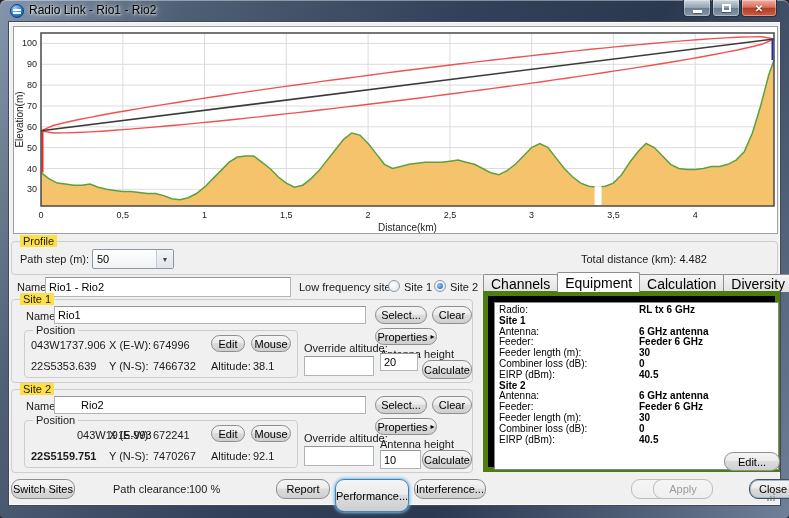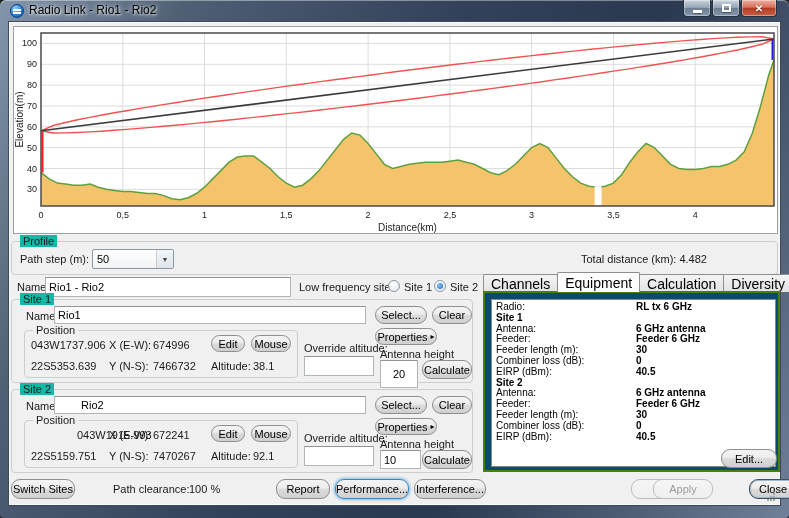--- a/index.html
+++ b/index.html
@@ -21,21 +21,21 @@
   .win-btn.close{width:36px;background:linear-gradient(#f0b0a2,#d8705c 45%,#b33d27 52%,#cc5f41);font-weight:bold;font-size:10px;
     text-shadow:0 1px 2px rgba(0,0,0,.5);}
   .glyph-min{width:9px;height:3px;background:#fff;margin-top:6px;box-shadow:0 1px 1px rgba(0,0,0,.4);}
   .glyph-max{width:9px;height:8px;border:2px solid #fff;box-shadow:0 1px 1px rgba(0,0,0,.4);}
   .client{position:absolute;left:8px;top:21px;width:773px;height:485px;background:#f0f0f0;
     border:1px solid #3c4a5a;box-shadow:inset 0 0 0 1px rgba(255,255,255,.6);}
   
   .chart-box{position:absolute;left:4px;top:4px;width:765px;height:208px;background:#fff;border:1px solid #9aa0a6;}
   
   .groupbox{position:absolute;border:1px solid #cdcdcd;border-radius:4px;}
-  .group-label{position:absolute;top:-7px;left:8px;background:#14b8a6;padding:0 3px;font-size:11px;color:#1a1a1a;}
+  .group-label{position:absolute;top:-7px;left:8px;background:#fde047;padding:0 3px;font-size:11px;color:#1a1a1a;}
   .txt{position:absolute;font-size:11px;color:#1a1a1a;white-space:nowrap;}
   input[type=text]{border:1px solid #b0b5ba;border-top-color:#8f969c;background:#fff;font-size:11px;padding:1px 3px;}
   .btn{position:absolute;display:flex;align-items:center;justify-content:center;font-size:11px;color:#000;
     background:linear-gradient(#f4f4f4,#ececec 45%,#dcdcdc 50%,#cfcfcf);border:1px solid #8e8e8e;border-radius:9px;cursor:default;}
   .btn.disabled{color:#9b9b9b;border-color:#bcbcbc;background:linear-gradient(#f5f5f5,#efefef);}
   .btn.default{border-color:#40515e;box-shadow:inset 0 0 0 1px #9fb8cc;}
   .btn.focus{border-color:#3d85b8;box-shadow:0 0 3px 1px #7cb9e6;}
   .combo{position:absolute;height:20px;border:1px solid #8a97a5;border-radius:2px;background:linear-gradient(#fff,#f0f2f4);
     font-size:11px;display:flex;align-items:center;}
   .combo .val{flex:1;padding-left:4px;}
@@ -43,21 +43,21 @@
     border-left:1px solid #c7ccd2;background:linear-gradient(#f2f5f8,#dfe5ea);}
   .radio{position:absolute;width:12px;height:12px;border-radius:50%;border:1px solid #8a99a8;
     background:radial-gradient(circle at 40% 35%,#fff,#dfe5ea);}
   .radio.checked:after{content:"";position:absolute;left:2px;top:2px;width:6px;height:6px;border-radius:50%;
     background:radial-gradient(circle at 35% 35%,#8cc2f2,#1e62c8);}
   
   .tabstrip{position:absolute;left:482px;top:271px;height:20px;display:flex;align-items:flex-end;}
   .tab{height:18px;padding:0 7px;font-size:14px;display:flex;align-items:center;border:1px solid #8e8e8e;
     border-bottom:none;border-radius:2px 2px 0 0;background:linear-gradient(#f4f4f4,#e2e2e2);margin-right:-1px;position:relative;}
   .tab.active{height:20px;background:#fdfdfd;z-index:3;}
-  .tabpage{position:absolute;left:482px;top:290px;width:297px;height:180px;background:#0c4a6e;border:2px solid #4d7c0f;z-index:1;text-decoration:underline;}
+  .tabpage{position:absolute;left:482px;top:290px;width:297px;height:180px;background:#000000;border:5px solid #4d7c0f;z-index:1;text-decoration:underline;}
   .eq-list{position:absolute;left:6px;top:6px;width:285px;height:168px;background:#fff;border:1px solid #828790;
     padding:2px 4px;overflow:hidden;}
   .eq-row{display:flex;font-size:10px;line-height:10.8px;}
   .eq-row .l{width:140px;}
   .eq-row .v{font-weight:bold;}
   .eq-row.hdr .l{font-weight:bold;}
   .resize-grip{position:absolute;right:4px;bottom:3px;width:10px;height:10px;
     background:radial-gradient(circle at 2px 8px,#9aa 1px,transparent 1.5px),
                radial-gradient(circle at 5px 8px,#9aa 1px,transparent 1.5px),
                radial-gradient(circle at 8px 8px,#9aa 1px,transparent 1.5px),
@@ -181,21 +181,21 @@
           </div>
         <span class="txt" style="left:6px;top:29px;">22S5353.639</span>
         <span class="txt" style="left:84px;top:29px;">Y (N-S):</span>
         <span class="txt" style="left:128px;top:29px;">7466732</span>
         <span class="txt" style="left:186px;top:29px;">Altitude:</span>
         <span class="txt" style="left:228px;top:29px;">38.1</span>
       </div>
       <span class="txt" style="left:292px;top:42px;">Override altitude:</span>
       <input type="text" style="position: absolute; left: 292px; top: 56px; width: 70px; height: 20px;" value="">
       <span class="txt" style="left:368px;top:48px;">Antenna height</span>
-      <input type="text" style="position: absolute; left: 368px; top: 60px; width: 38px; height: 28px; text-align: center;" value="20">
+      <input type="text" style="position: absolute; left: 368px; top: 53px; width: 38px; height: 18px;" value="20">
       <div class="btn" style="left:410px;top:60px;width:50px;height:19px;">
           <span>Calculate</span>
         </div>
     </div>
 
     <div class="groupbox" style="left:2px;top:367px;width:462px;height:84px;">
       <span class="group-label">Site 2</span>
       <span class="txt" style="left:14px;top:10px;">Name:</span>
       <input type="text" style="position: absolute; left: 42px; top: 6px; width: 312px; height: 18px; padding-left: 26px;" value="Rio2">
       <div class="btn" style="left:363px;top:6px;width:52px;height:18px;">
@@ -211,21 +211,21 @@
         <span class="group-label" style="background:#f0f0f0;">Position</span>
         <span class="txt" style="left:6px;top:8px;padding-left:46px;">043W1915.993</span>
         <span class="txt" style="left:84px;top:8px;">X (E-W):</span>
         <span class="txt" style="left:128px;top:8px;">672241</span>
         <div class="btn" style="left:186px;top:4px;width:34px;height:17px;">
             <span>Edit</span>
           </div>
         <div class="btn" style="left:226px;top:4px;width:40px;height:17px;">
             <span>Mouse</span>
           </div>
-        <span class="txt" style="left:6px;top:29px;">22S5159.751</span>
+        <span class="txt" style="left:6px;top:29px;font-weight:bold;">22S5159.751</span>
         <span class="txt" style="left:84px;top:29px;">Y (N-S):</span>
         <span class="txt" style="left:128px;top:29px;">7470267</span>
         <span class="txt" style="left:186px;top:29px;">Altitude:</span>
         <span class="txt" style="left:228px;top:29px;">92.1</span>
       </div>
       <span class="txt" style="left:292px;top:42px;">Override altitude:</span>
       <input type="text" style="position: absolute; left: 292px; top: 56px; width: 70px; height: 20px;" value="">
       <span class="txt" style="left:368px;top:48px;">Antenna height</span>
       <input type="text" style="position: absolute; left: 368px; top: 60px; width: 41px; height: 19px;" value="10">
       <div class="btn" style="left:410px;top:60px;width:50px;height:19px;">
@@ -301,21 +301,21 @@
     </div>
 
     <div class="btn" style="left:2px;top:457px;width:64px;height:20px;">
         <span>Switch Sites</span>
       </div>
     <span class="txt" style="left:104px;top:461px;">Path clearance:</span>
     <span class="txt" style="left:180px;top:461px;">100 %</span>
     <div class="btn" style="left:267px;top:457px;width:54px;height:20px;">
         <span>Report</span>
       </div>
-    <div class="btn focus" style="left:326px;top:457px;width:74px;height:20px;">
+    <div class="btn focus" style="left:326px;top:457px;width:74px;height:33px;">
         <span>Performance...</span>
       </div>
     <div class="btn" style="left:405px;top:457px;width:72px;height:20px;">
         <span>Interference...</span>
       </div>
     <div class="btn disabled" style="left:579px;top:457px;width:60px;height:20px;margin-left:43px;">
         <span>OK</span>
       </div>
     <div class="btn disabled" style="left:644px;top:457px;width:60px;height:20px;">
         <span>Apply</span>

